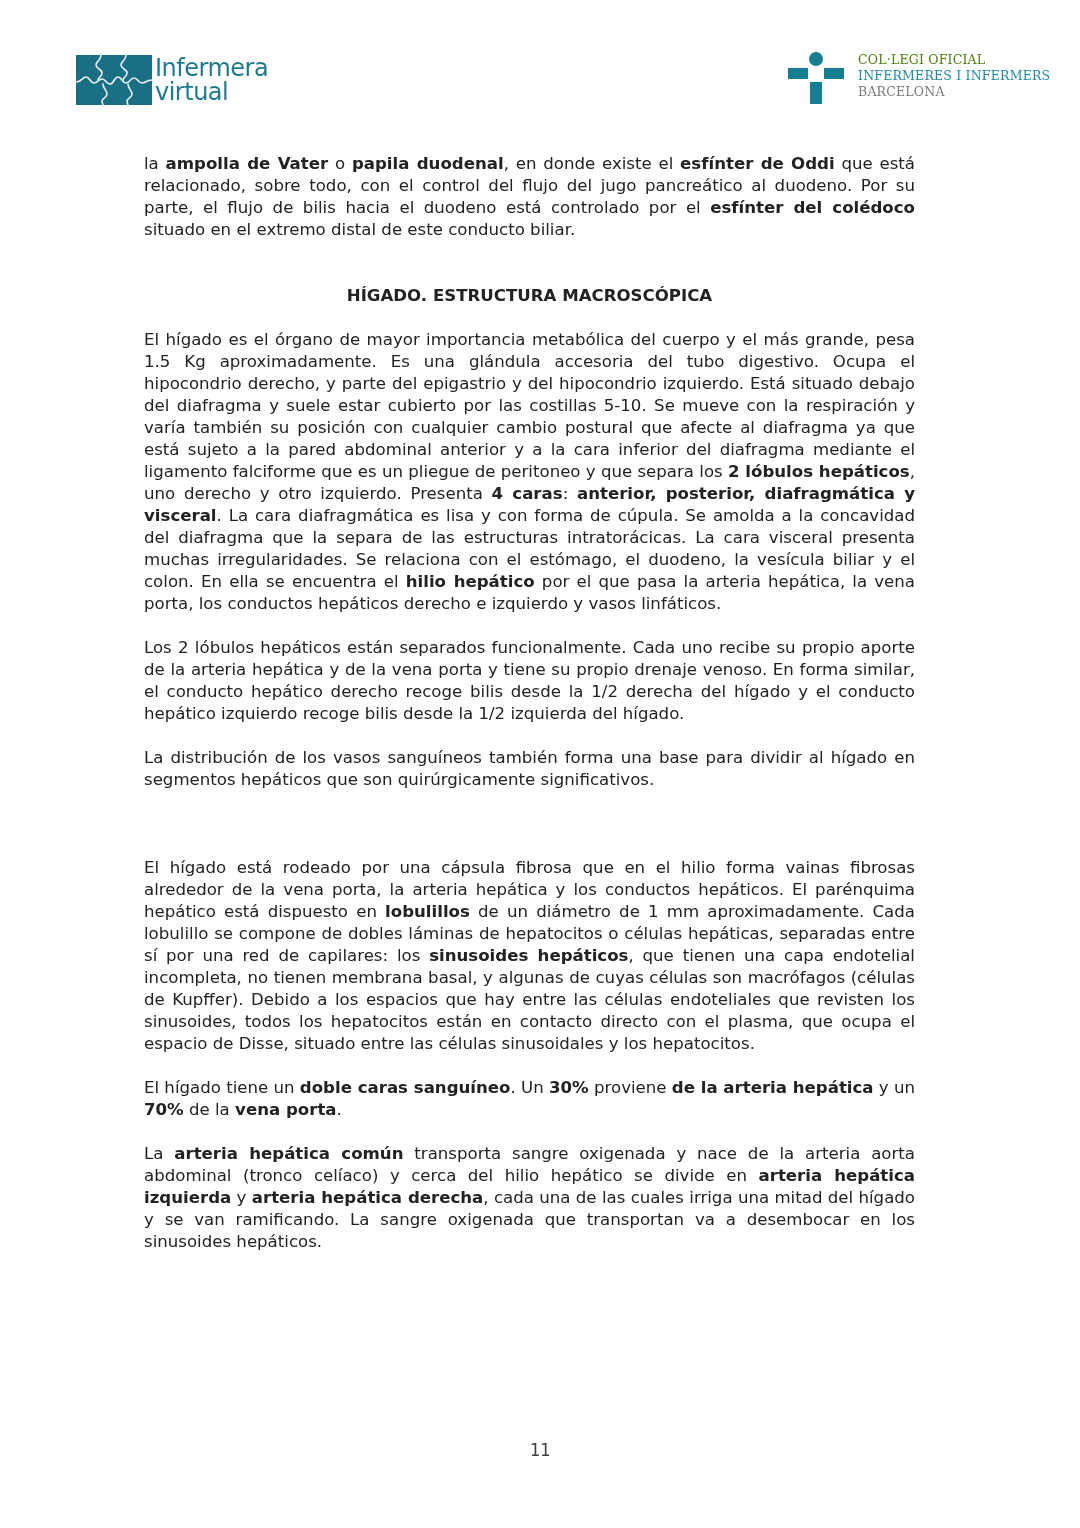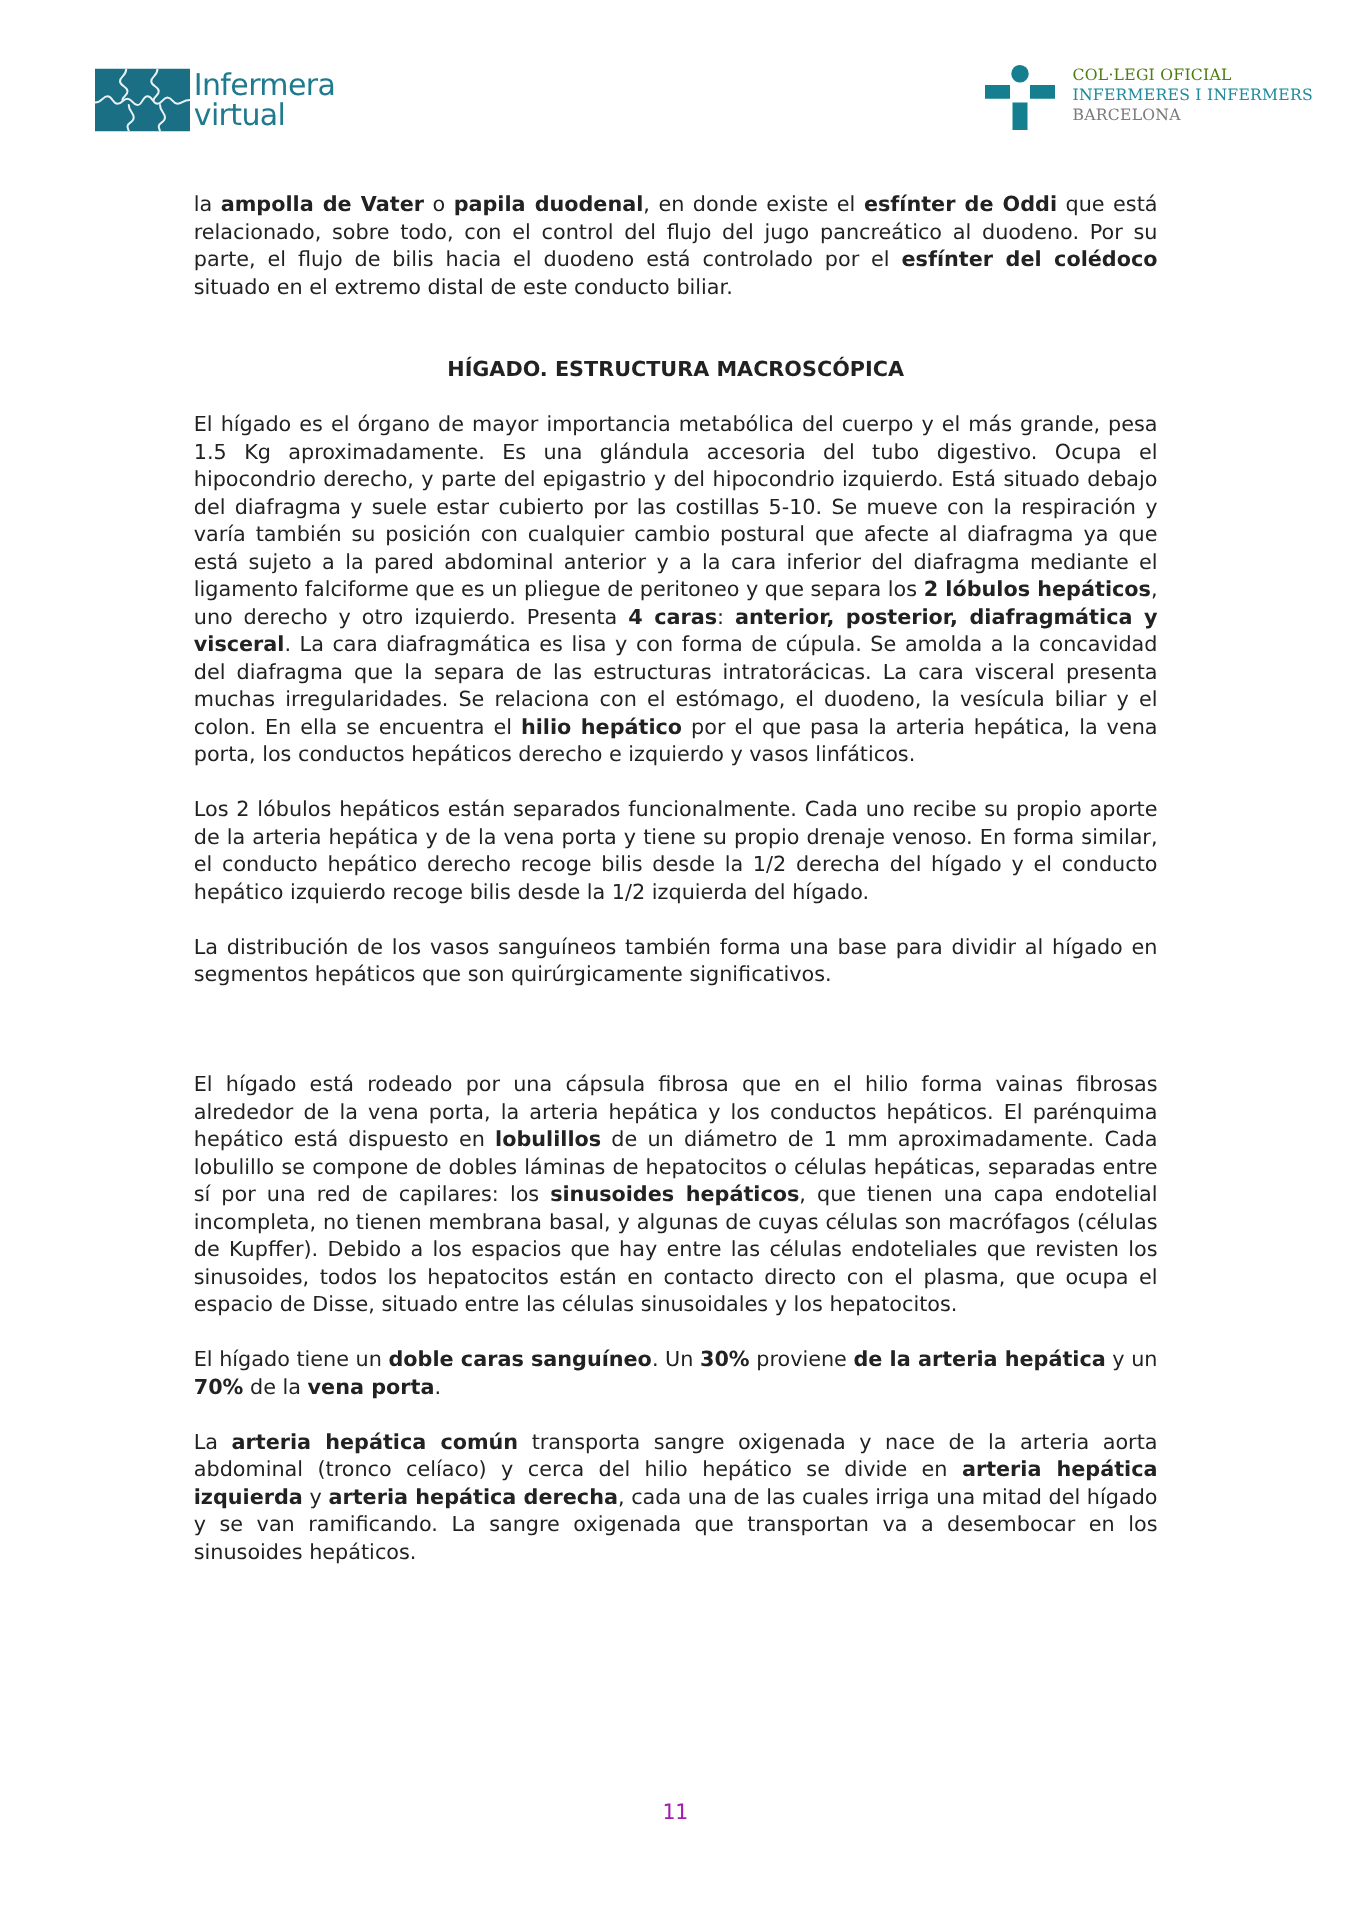--- a/index.html
+++ b/index.html
@@ -18,28 +18,28 @@
   .cross .dot { position: absolute; left: 21px; top: 0; width: 14px; height: 14px; border-radius: 50%; background: #157f90; }
   .cross .bar-l { position: absolute; left: 0; top: 16px; width: 20px; height: 11px; background: #157f90; }
   .cross .bar-r { position: absolute; left: 36px; top: 16px; width: 20px; height: 11px; background: #157f90; }
   .cross .stem { position: absolute; left: 22px; top: 30px; width: 12px; height: 22px; background: #157f90; }
   .coib { margin-left: 16px; font-family: "DejaVu Serif", serif; font-size: 12.5px; line-height: 16px; letter-spacing: 0.2px; }
   .coib .l1 { color: #4d7c0f; display: block; }
   .coib .l2 { color: #1f8a9c; display: block; text-align: right; }
   .coib .l3 { color: #7a7a7a; display: block; }
 
   
-  .content { position: absolute; left: 155px; top: 153px; width: 771px; font-family: "DejaVu Sans", sans-serif; font-size: 16.6px; line-height: 22px; color: #222; }
+  .content { position: absolute; left: 144px; top: 153px; width: 771px; font-family: "DejaVu Sans", sans-serif; font-size: 16.6px; line-height: 22px; color: #222; }
   .content p { margin: 0; text-align: justify; text-align-last: left; }
   .content h2 { margin: 0; font-size: 16.6px; font-weight: bold; line-height: 22px; color: #222; text-align: center; }
   .content b { font-weight: bold; }
   .gap-sm { height: 22px; }
   .gap-lg { height: 44px; }
 
-  .pagenum { position: absolute; left: 0; width: 1080px; top: 1440px; text-align: center; font-family: "DejaVu Sans Mono", monospace; font-size: 17px; color: #a21caf; }
+  .pagenum { position: absolute; left: 0; width: 1080px; top: 1440px; text-align: center; font-family: "DejaVu Sans Mono", monospace; font-size: 17px; color: #404040; }
 </style>
 </head>
 <body>
 
 <div class="page">
 
   <div class="logo-left">
     <div class="puzzle">
       <svg width="76" height="50" viewBox="0 0 76 50">
         <g fill="none" stroke="#e8f2f5" stroke-width="1.6" stroke-linecap="round">

